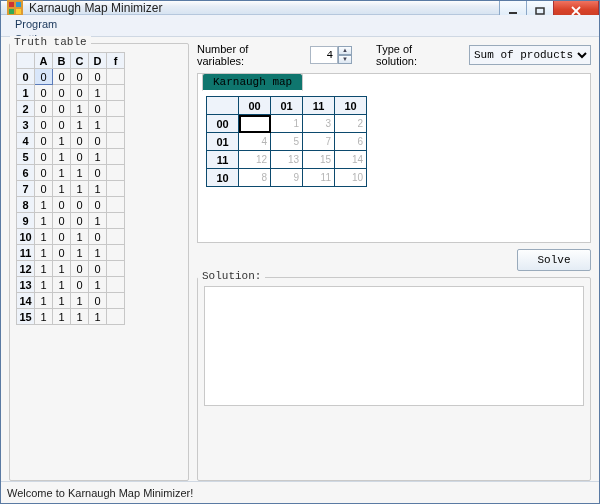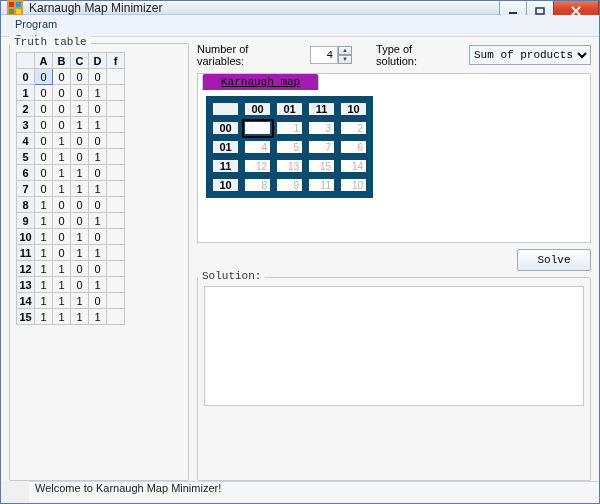--- a/index.html
+++ b/index.html
@@ -25,31 +25,31 @@
   table.tt td.sel { background:#d8e6fa; border:1px solid #5a7ab8; }
   .right-col { flex:1; display:flex; flex-direction:column; gap:6px; }
   .toprow { display:flex; align-items:center; gap:18px; font-family:"Courier New",monospace; font-size:11px; height:24px; }
   .spin { display:flex; align-items:center; }
   .spin input { width:28px; height:18px; border:1px solid #aab6c4; font-family:"Courier New",monospace; font-size:11px; text-align:right; padding-right:4px; }
   .spin .btns { display:flex; flex-direction:column; }
   .spin .sp { width:14px; height:9px; border:1px solid #8fa3b8; background:linear-gradient(#fbfdff,#dde7f2); font-size:6px; line-height:6px; text-align:center; color:#445; }
   select.combo { height:20px; border:1px solid #9ab; font-family:"Courier New",monospace; font-size:11px; background:#f3f6fb; width:130px; }
   .tabpanel { border:1px solid #c9c9c9; background:#fff; height:170px; position:relative; padding:22px 8px 6px 8px; }
   .tabstrip { position:absolute; top:-1px; left:4px; display:flex; }
-  .tab { border:1px solid #c9c9c9; border-bottom:1px solid #fff; background:#a21caf; padding:2px 18px; font-family:"Courier New",monospace; font-size:11px; border-top-left-radius:3px; border-top-right-radius:3px; position:relative; z-index:1;text-decoration:underline; }
+  .tab { border:1px solid #c9c9c9; border-bottom:1px solid #fff; background:#0f766e; padding:2px 10px; font-family:"Courier New",monospace; font-size:11px; border-top-left-radius:3px; border-top-right-radius:3px; position:relative; z-index:1; }
   table.km { border-collapse:collapse; font-family:"Courier New",monospace; font-size:11px; }
-  table.km th, table.km td { border:7px solid #0c4a6e; width:32px; height:18px; text-align:center; padding:0; }
+  table.km th, table.km td { border:1px solid #0c4a6e; width:32px; height:18px; text-align:center; padding:0; }
   table.km th { background:#eef3fa; font-weight:bold; }
   table.km td.cursel { outline:2px solid #000; outline-offset:-2px; }
   table.km td.idx { color:#b5b5b5; font-size:10px; text-align:right; padding-right:3px; }
   .solve-row { display:flex; justify-content:flex-end; }
   button.solve { width:74px; height:22px; border:1px solid #9ab; background:linear-gradient(#fdfeff,#e4ecf5); font-family:"Courier New",monospace; font-size:11px; border-radius:2px; }
   .solgroup { flex:1; }
   .solbox { background:#fff; border:1px solid #c9c9c9; width:100%; height:120px; }
-  .statusbar { height:22px; border-top:1px solid #cfd8e3; background:#f6f6f6; display:flex; align-items:flex-start; padding:0 6px; font-size:11px; color:#222;margin-left:28px; }
+  .statusbar { height:22px; border-top:1px solid #cfd8e3; background:#f6f6f6; display:flex; align-items:center; padding:0 6px; font-size:11px; color:#222; }
 </style>
 </head>
 <body>
 
 <div class="window">
   <div class="titlebar">
     <span class="titlebar-icon">
       <svg width="16" height="16">
           <rect width="16" height="16" fill="#d93"></rect>
           <rect x="2" y="2" width="5" height="5" fill="#c33"></rect>

